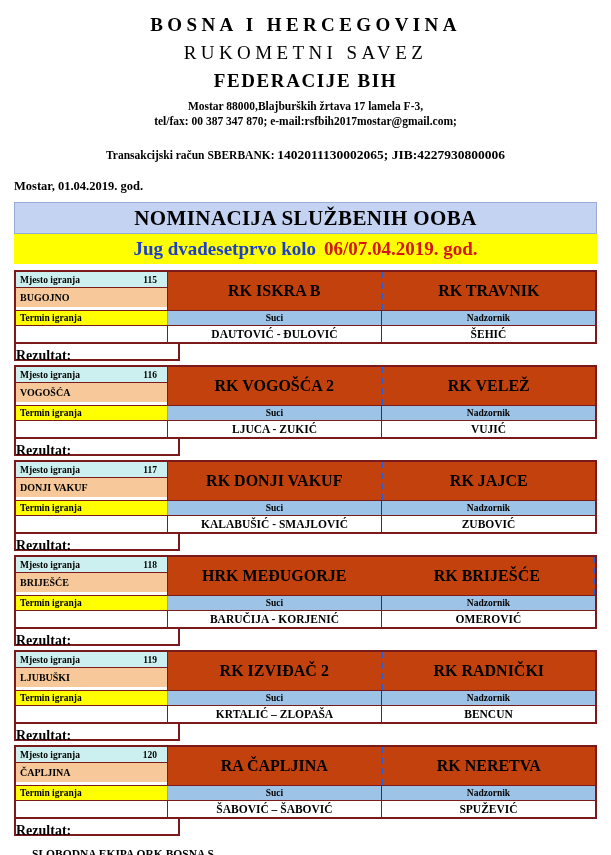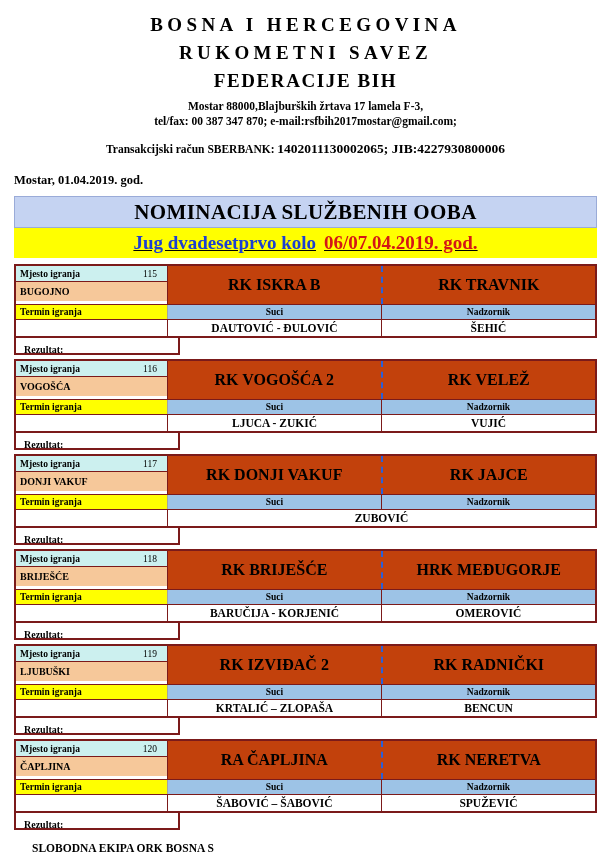--- a/index.html
+++ b/index.html
@@ -17,21 +17,21 @@
   
   .hdr { text-align:center; }
   .hdr-l1 {
     font-family: "Liberation Serif", serif;
     font-weight: bold;
     font-size: 19px;
     letter-spacing: 4.4px;
     margin-top: 14px;
   }
   .hdr-l2 {
-    font-weight: bold;
+    font-weight: normal;
     font-size: 19px;
     letter-spacing: 4.4px;
     margin-top: 6px;
   }
   .hdr-l3 {
     font-weight: bold;
     font-size: 19px;
     letter-spacing: 1.6px;
     margin-top: 6px;
   }
@@ -41,21 +41,21 @@
     margin-top: 8px;
   }
   .hdr-sub2 {
     font-weight: bold;
     font-size: 11.5px;
     margin-top: 3px;
   }
   .hdr-sub3 {
     font-weight: bold;
     font-size: 11.5px;
-    margin-top: 14px;
+    margin-top: 20px;
   }
   .hdr-sub3 .big { font-size: 13.5px; }
 
   .mostar-date {
     text-align: left;
     font-weight: bold;
     font-size: 12.5px;
     margin-top: 16px;
     padding-right: 14px;
   }
@@ -76,21 +76,20 @@
     font-size: 21px;
     letter-spacing: 0.4px;
   }
   .subbanner {
     background: #ffff00;
     height: 30px;
     display:flex;
     align-items:center;
     justify-content:center;
     gap: 8px;
-    text-decoration: underline;
   }
   .subbanner .left {
     color: #1c3fd1;
     font-weight: bold;
     font-size: 19px;
   }
   .subbanner .right {
     color: #d41616;
     font-weight: bold;
     font-size: 19px;
@@ -123,21 +122,21 @@
     font-size: 9.5px;
     font-weight: bold;
     padding-left: 4px;
     border-bottom: 1px solid #7b1a1a;
     position: relative;
   }
   .place-top .num {
     position:absolute;
     right: 10px;
     font-size: 9.5px;
-    font-weight: normal;
+    font-weight: bold;
   }
   .place-bot {
     height: 19px;
     background: #f6c89a;
     display:flex;
     align-items:center;
     font-size: 10px;
     font-weight: bold;
     padding-left: 4px;
   }
@@ -191,23 +190,23 @@
   
   .r4 {
     display:flex;
     height: 17px;
     width: 166px;
     border: 2px solid #7b1a1a;
     border-top: none;
     background:#ffffff;
   }
   .r4 .lbl {
-    font-size: 10px;
-    font-weight: bold;
-    padding-left: 8px;
+    font-size: 14px;
+    font-weight: bold;
+    padding-left: 0;
     display:flex; align-items:center;margin-top:8px;
   }
 
   .footer-note {
     margin-top: 12px;
     font-size: 11.5px;
     font-weight: bold;
     padding-left: 18px;
   }
 </style>
@@ -310,40 +309,41 @@
           <div class="c-team home">RK DONJI VAKUF</div>
           <div class="c-team">RK JAJCE</div>
         </div>
         <div class="r2">
           <div class="c-term">Termin igranja</div>
           <div class="c-suci">Suci</div>
           <div class="c-nadz">Nadzornik</div>
         </div>
         <div class="r3">
           <div class="c-blank"></div>
+          <div class="c-ref">KALABUŠIĆ - SMAJLOVIĆ</div>
           <div class="c-sup">ZUBOVIĆ</div>
         </div>
       </div>
       <div class="r4">
         <div class="lbl">Rezultat:</div>
       </div>
     </div>
 
     <div class="match">
       <div class="outer">
         <div class="r1">
           <div class="c-place">
             <div class="place-top">
               <span>Mjesto igranja</span>
               <span class="num">118</span>
             </div>
             <div class="place-bot">BRIJEŠĆE</div>
           </div>
+          <div class="c-team">HRK MEĐUGORJE</div>
           <div class="c-team home">RK BRIJEŠĆE</div>
-          <div class="c-team">HRK MEĐUGORJE</div>
         </div>
         <div class="r2">
           <div class="c-term">Termin igranja</div>
           <div class="c-suci">Suci</div>
           <div class="c-nadz">Nadzornik</div>
         </div>
         <div class="r3">
           <div class="c-blank"></div>
           <div class="c-ref">BARUČIJA - KORJENIĆ</div>
           <div class="c-sup">OMEROVIĆ</div>

